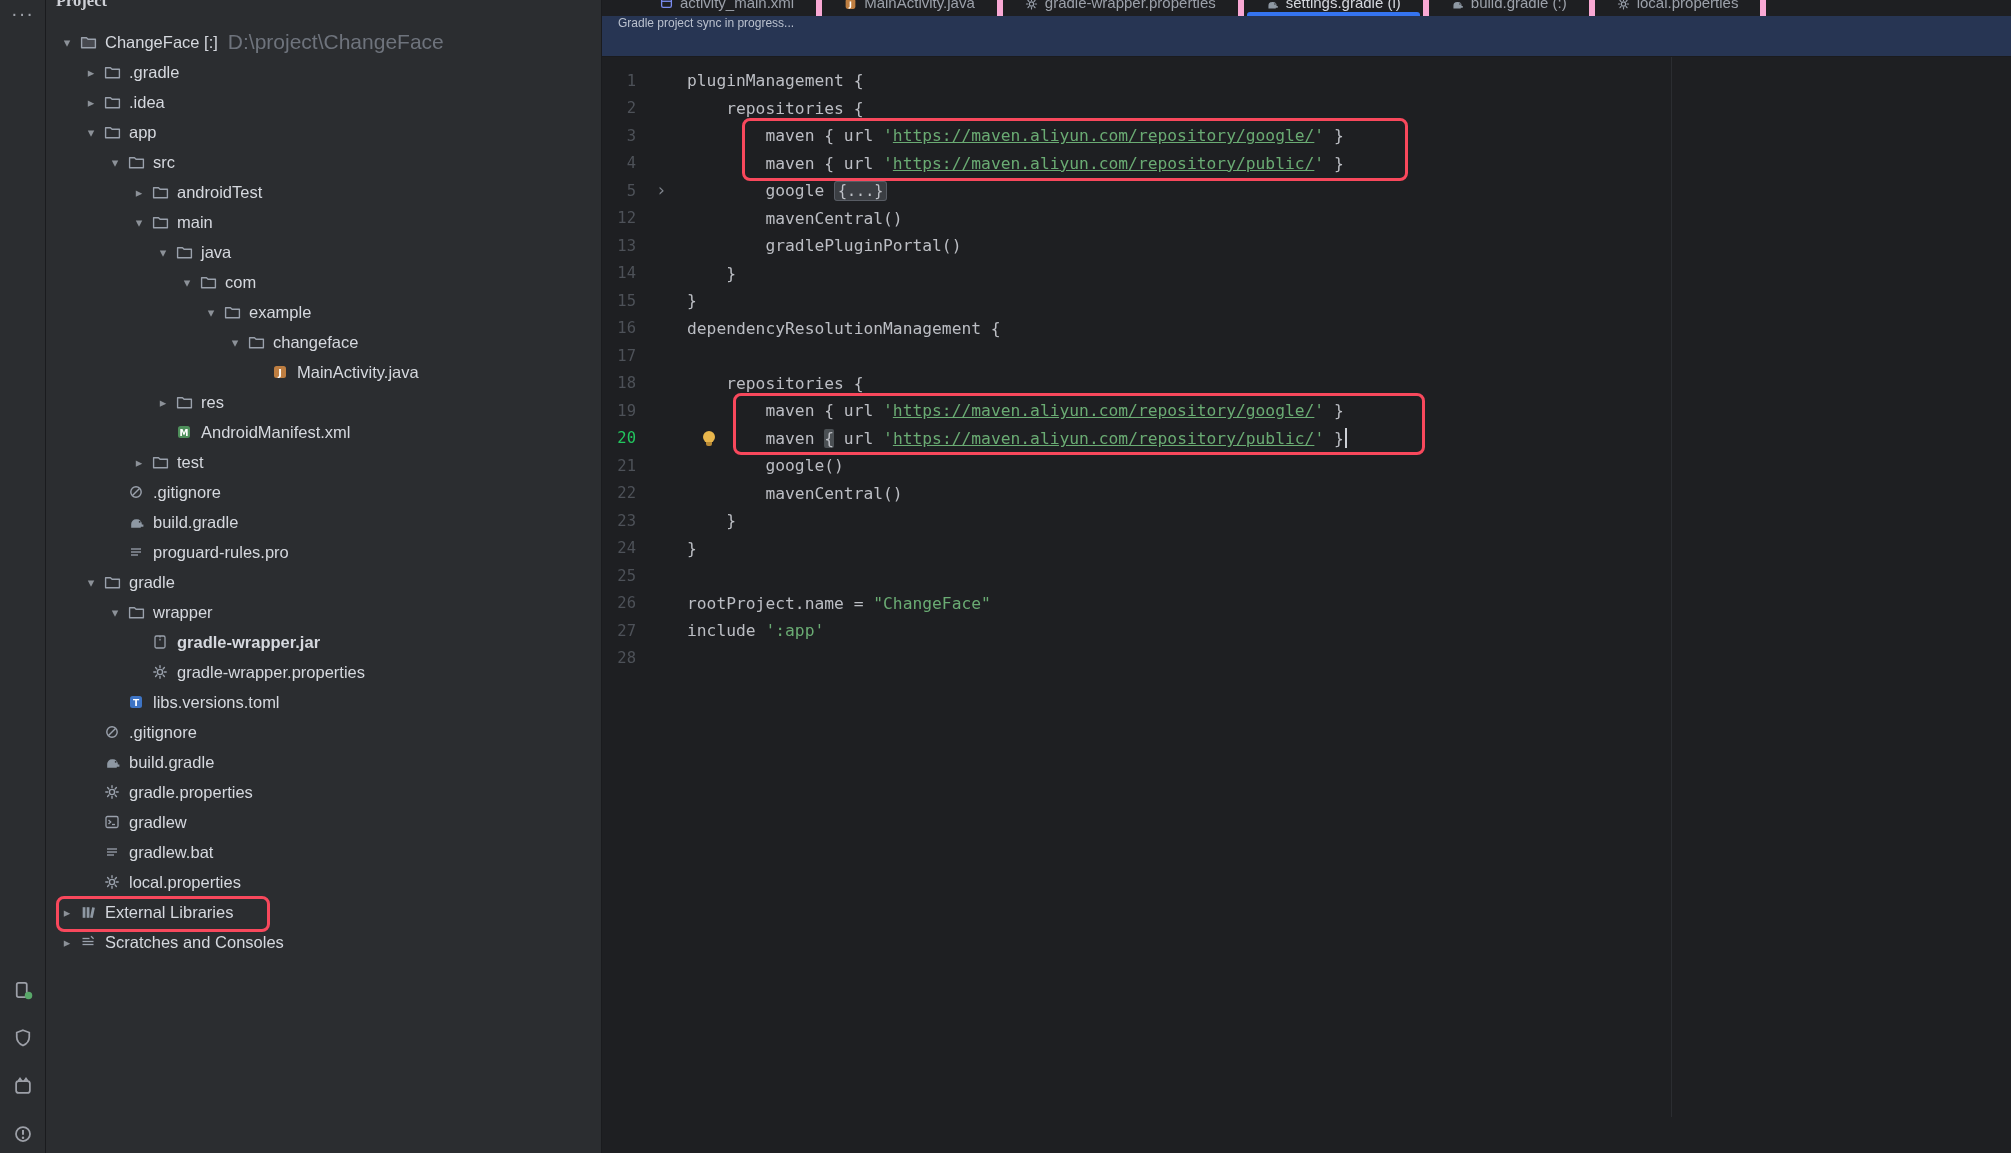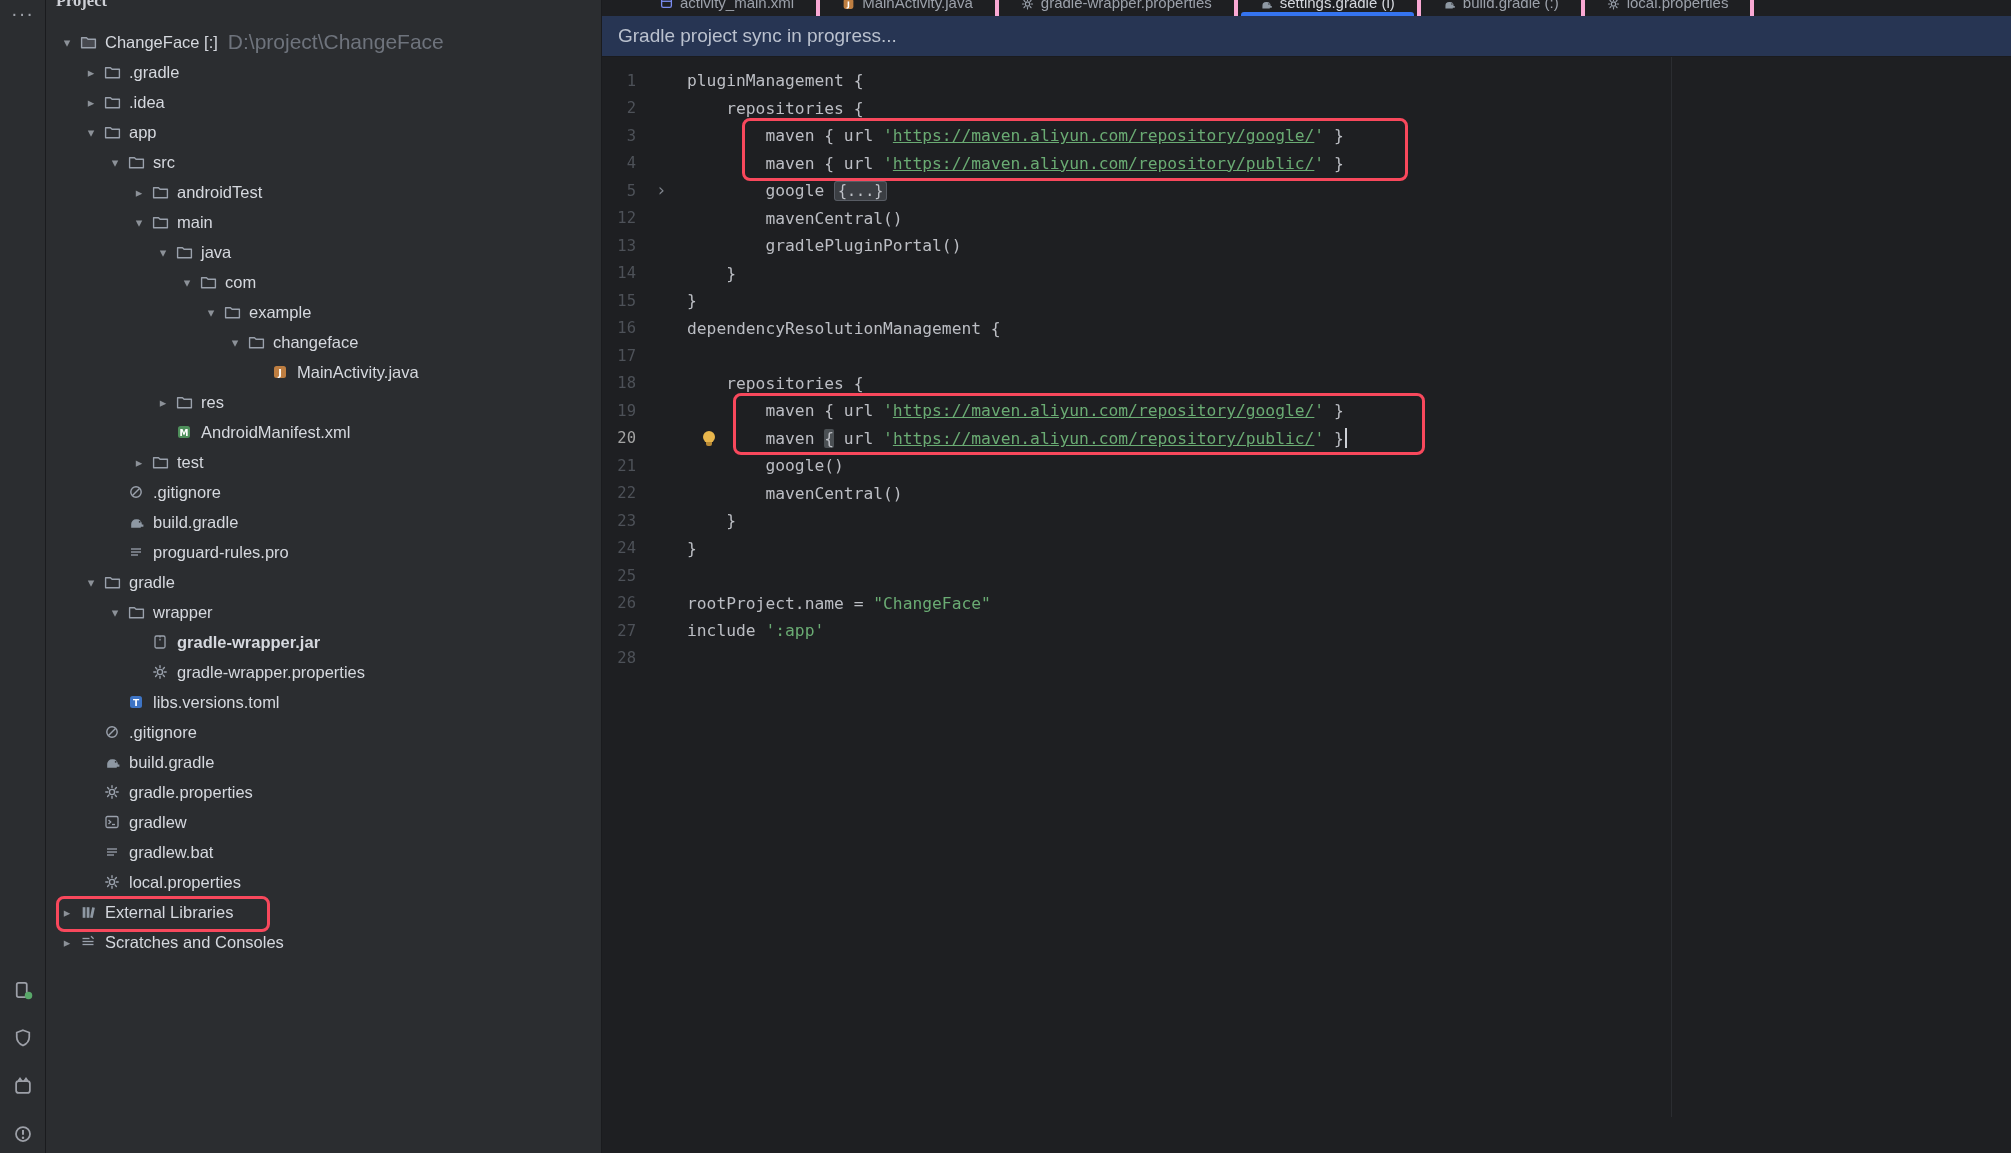--- a/index.html
+++ b/index.html
@@ -38,41 +38,41 @@
   .chev { width:22px; flex:none; text-align:center; color:#8C9198; font-size:13px; }
   .ic { width:20px; height:20px; flex:none; display:flex; align-items:center; justify-content:center; margin-right:7px; }
   .tree-label { white-space:pre; }
   .tree-path { color:#6E737C; margin-left:10px; font-size:21px; }
   
   .editor { position:absolute; left:602px; top:0; right:0; height:100%; background:#1E1F22; }
   .tabbar {
     position:relative; height:16px; overflow:hidden; display:flex;
     padding-left:36px; background:#1E1F22;
   }
-  .tab { position:relative; height:16px; padding:0 22px; border-right:4px solid #f9a8d4; cursor:pointer; }
+  .tab { position:relative; height:16px; padding:0 22px; border-right:6px solid #f9a8d4; cursor:pointer; }
   .tab-inner { margin-top:-6px; display:flex; align-items:center; gap:7px; font-size:15px; color:#9CA1AA; white-space:nowrap; }
   .tab.selected .tab-inner { color:#D5D8DE; }
   .tab.selected::after {
     content:""; position:absolute; left:3px; right:3px; bottom:0; height:4px;
     background:#3574F0; border-radius:3px 3px 0 0;
   }
   .tab-icon { width:13px; height:13px; display:flex; }
   .banner {
     height:41px; background:#273553; border-bottom:1px solid #1A1B1E;
-    display:flex; align-items:center; padding-left:16px;
-    color:#BAC1CE; font-size:19px;
+    display:flex; padding-left:16px;
+    color:#BAC1CE; font-size:12px;
   }
   .code {
     position:relative; padding-top:10px;
     font-family:"DejaVu Sans Mono", monospace; font-size:16.3px; color:#BCBEC4;
   }
   .col-guide { position:absolute; left:1069px; top:0; bottom:-445px; width:1px; background:#2B2D31; }
   .code-line { position:relative; display:flex; align-items:center; height:27.5px; white-space:pre; }
   .ln { width:34px; flex:none; text-align:right; font-size:15.5px; color:#4D5158; }
-  .code-line.current .ln { color:#a3a3a3; }
+  .code-line.current .ln { color:#22c55e; }
   .foldcol { width:51px; flex:none; padding-left:22px; color:#7D828A; font-size:17px; line-height:1; font-family:"DejaVu Sans",sans-serif; }
   .lt { white-space:pre; }
   .seg-p { color:#BCBEC4; }
   .seg-s { color:#6AAB73; }
   .seg-u { color:#6AAB73; text-decoration:underline; }
   .seg-b { background:#4B5054; border-radius:2px; }
   .seg-f {
     background:#3B3E43; border:1px solid #585C64; border-radius:3px;
     padding:0 3px; font-size:15px; color:#BFC2C8;
   }

